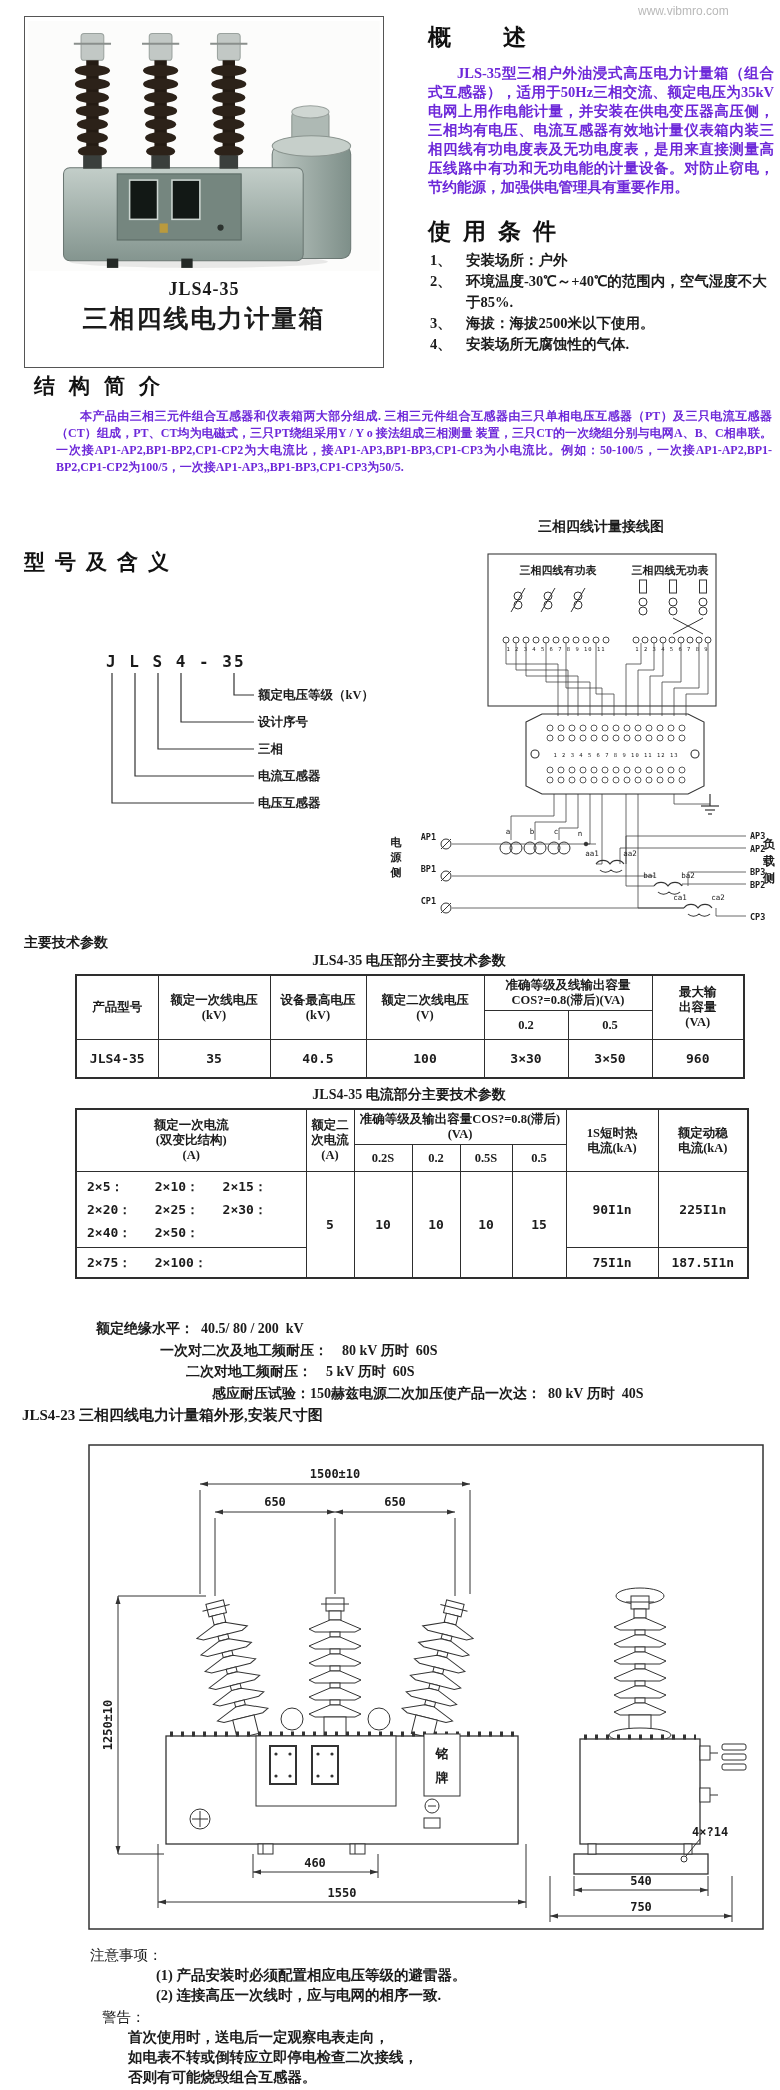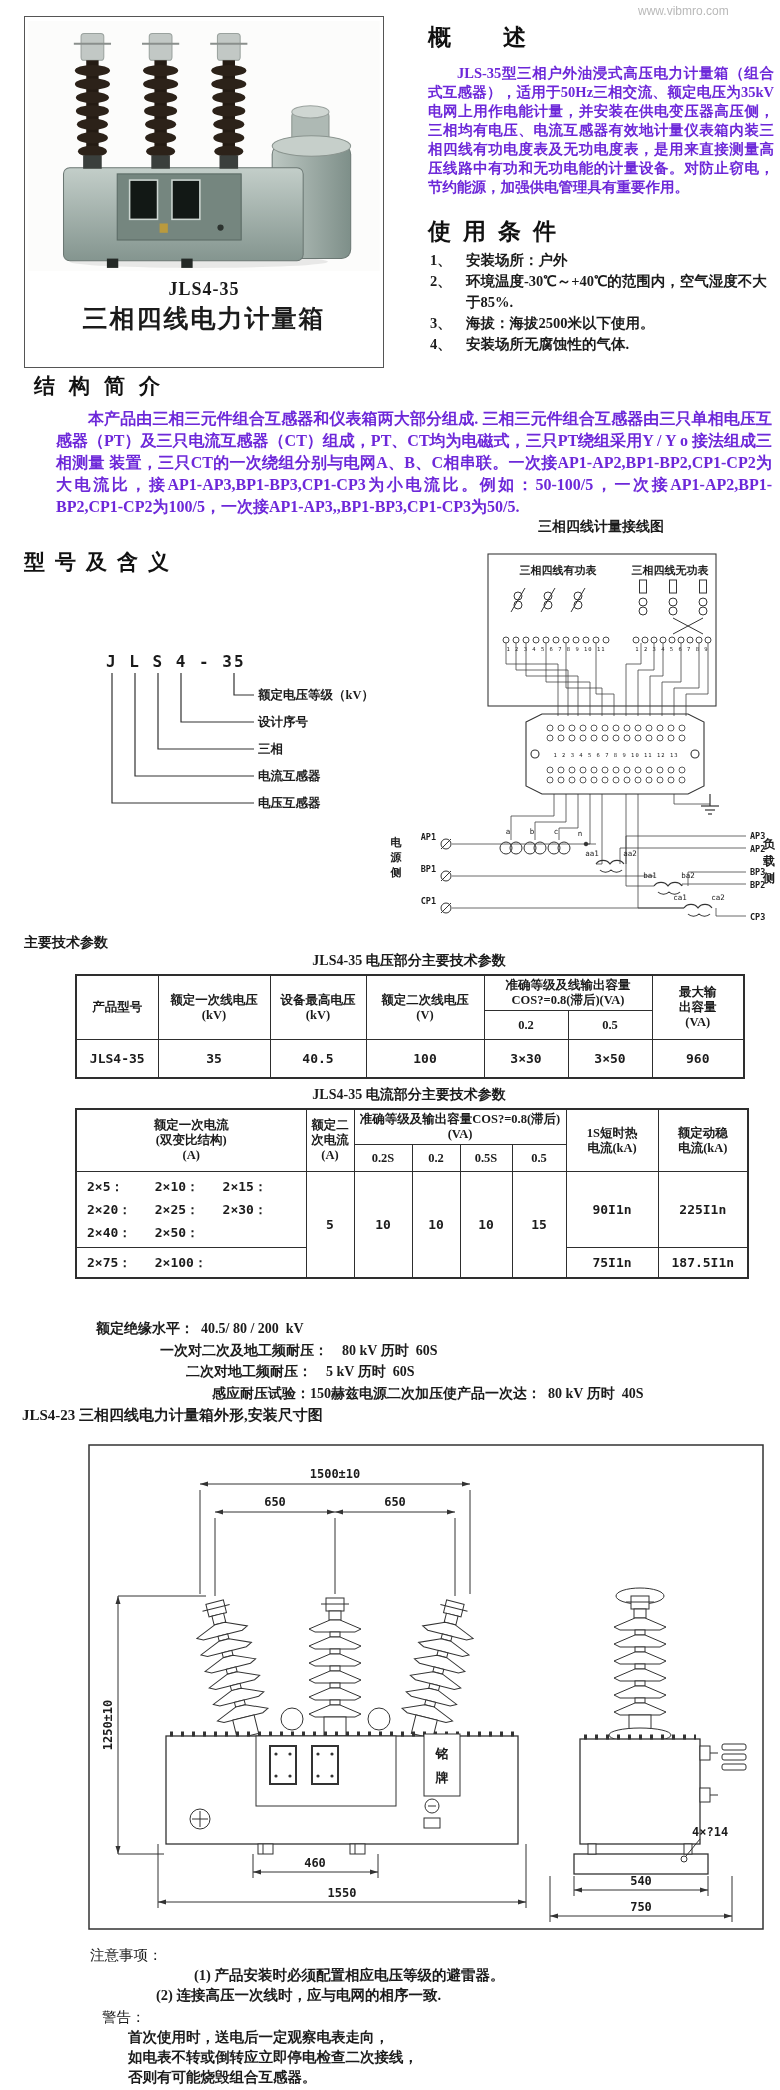--- a/index.html
+++ b/index.html
@@ -138,21 +138,21 @@
       <span class="list-num">3、</span>
       <span>海拔：海拔2500米以下使用。</span>
     </div>
     <div class="list-item">
       <span class="list-num">4、</span>
       <span>安装场所无腐蚀性的气体.</span>
     </div>
   </div>
 
   <div class="abs h-mid" style="left:34px;top:372px;letter-spacing:14px;">结构简介</div>
-  <div class="abs body-txt" style="left:56px;top:408px;width:716px;line-height:22px;font-size:16px;">本产品由三相三元件组合互感器和仪表箱两大部分组成. 三相三元件组合互感器由三只单相电压互感器（PT）及三只电流互感器（CT）组成，PT、CT均为电磁式，三只PT绕组采用Y / Y o 接法组成三相测量 装置，三只CT的一次绕组分别与电网A、B、C相串联。一次接AP1-AP2,BP1-BP2,CP1-CP2为大电流比，接AP1-AP3,BP1-BP3,CP1-CP3为小电流比。例如：50-100/5，一次接AP1-AP2,BP1-BP2,CP1-CP2为100/5，一次接AP1-AP3,,BP1-BP3,CP1-CP3为50/5.</div>
+  <div class="abs body-txt" style="left:56px;top:408px;width:716px;line-height:17px;font-size:12px;">本产品由三相三元件组合互感器和仪表箱两大部分组成. 三相三元件组合互感器由三只单相电压互感器（PT）及三只电流互感器（CT）组成，PT、CT均为电磁式，三只PT绕组采用Y / Y o 接法组成三相测量 装置，三只CT的一次绕组分别与电网A、B、C相串联。一次接AP1-AP2,BP1-BP2,CP1-CP2为大电流比，接AP1-AP3,BP1-BP3,CP1-CP3为小电流比。例如：50-100/5，一次接AP1-AP2,BP1-BP2,CP1-CP2为100/5，一次接AP1-AP3,,BP1-BP3,CP1-CP3为50/5.</div>
 
   <div class="abs cap" style="left:538px;top:518px;">三相四线计量接线图</div>
 
   <div class="abs h-mid" style="left:24px;top:548px;letter-spacing:10px;">型号及含义</div>
   <svg class="abs" style="left:46px;top:645px;" width="334" height="178" viewBox="0 0 334 178">
     <text x="60" y="22" class="mcode">J L S 4 - 35</text>
     <g stroke="#333" stroke-width="1.2" fill="none">
       <path d="M188,28 V50 H208"></path>
       <path d="M135,28 V77 H208"></path>
       <path d="M112,28 V104 H208"></path>
@@ -639,21 +639,21 @@
     <text x="307" y="62" class="dimt" text-anchor="middle">650</text>
     <text x="24" y="281" class="dimt" text-anchor="middle" transform="rotate(-90 24 281)">1250±10</text>
     <text x="227" y="423" class="dimt" text-anchor="middle">460</text>
     <text x="254" y="453" class="dimt" text-anchor="middle">1550</text>
     <text x="553" y="441" class="dimt" text-anchor="middle">540</text>
     <text x="553" y="467" class="dimt" text-anchor="middle">750</text>
   </svg>
 
   <div class="abs" style="left:90px;top:1946px;">
     <div class="note-h">注意事项：</div>
-    <div class="note-line" style="margin-left:104px;">(1) 产品安装时必须配置相应电压等级的避雷器。</div>
+    <div class="note-line" style="margin-left:66px;">(1) 产品安装时必须配置相应电压等级的避雷器。</div>
     <div class="note-line" style="margin-left:66px;">(2) 连接高压一次线时，应与电网的相序一致.</div>
   </div>
 
   <div class="abs" style="left:102px;top:2008px;">
     <div class="note-h">警告：</div>
     <div class="note-line" style="margin-left:26px;">首次使用时，送电后一定观察电表走向，</div>
     <div class="note-line" style="margin-left:26px;">如电表不转或倒转应立即停电检查二次接线，</div>
     <div class="note-line" style="margin-left:26px;">否则有可能烧毁组合互感器。</div>
   </div>
 

